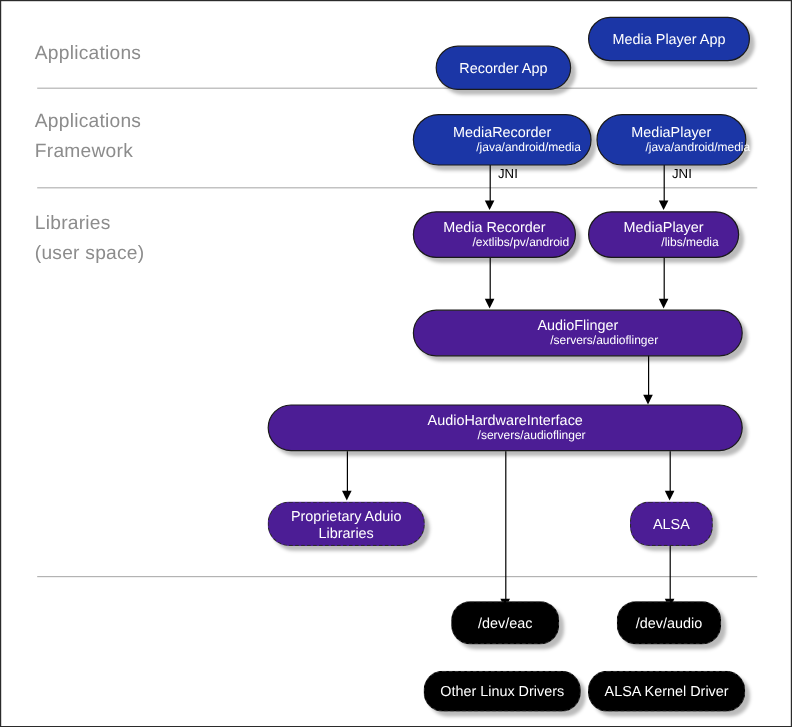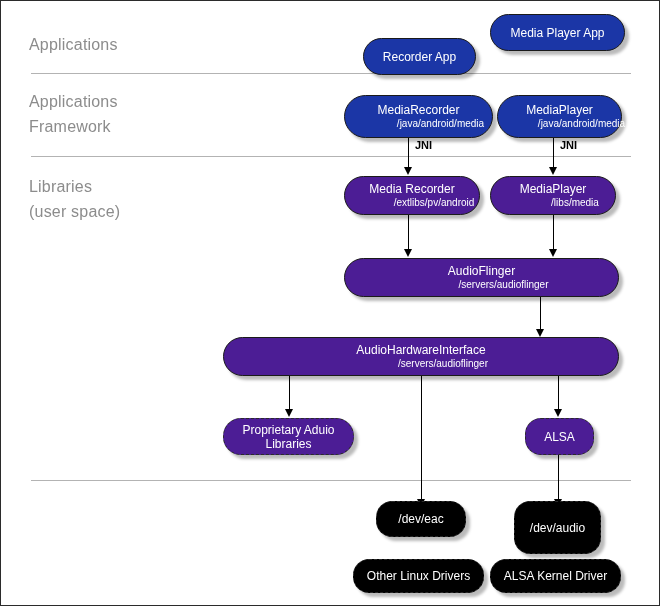--- a/index.html
+++ b/index.html
@@ -86,21 +86,20 @@
     border-left: 4.5px solid transparent;
     border-right: 4.5px solid transparent;
     border-top: 8px solid #000000;
   }
   .edge-label {
     position: absolute;
     color: #000000;
     font-size: 11px;
     line-height: 13px;
     white-space: nowrap;
-    font-weight: bold;
   }
 </style>
 </head>
 <body>
 
 <div id="diagram">
 
   <div class="divider" style="top:72px;"></div>
   <div class="divider" style="top:155px;"></div>
   <div class="divider" style="top:479px;"></div>
@@ -186,21 +185,21 @@
   </div>
 
   <div class="node green dashed" style="left:524px; top:417px; width:69px; height:37px; border-radius:16px;">
     <span class="title">ALSA</span>
   </div>
 
   <div class="node red dashed" style="left:375px; top:500px; width:90px; height:36px; border-radius:16px;">
     <span class="title">/dev/eac</span>
   </div>
 
-  <div class="node red dashed" style="left:513px; top:500px; width:87px; height:53px; border-radius:16px;">
+  <div class="node red dashed" style="left:513px; top:500px; width:87px; height:36px; border-radius:16px;">
     <span class="title">/dev/audio</span>
   </div>
 
   <div class="node red dashed" style="left:352px; top:558px; width:131px; height:34px; border-radius:16px;">
     <span class="title">Other Linux Drivers</span>
   </div>
 
   <div class="node red dashed" style="left:489px; top:558px; width:131px; height:34px; border-radius:16px;">
     <span class="title">ALSA Kernel Driver</span>
   </div>

